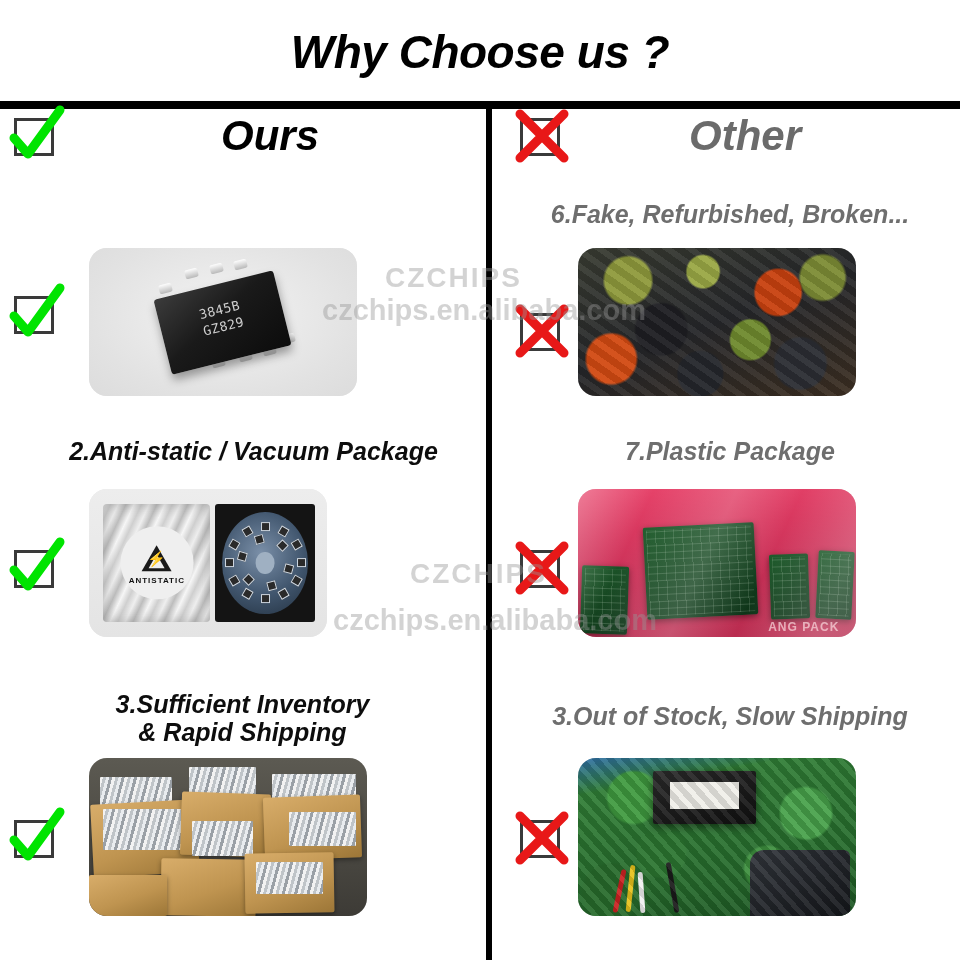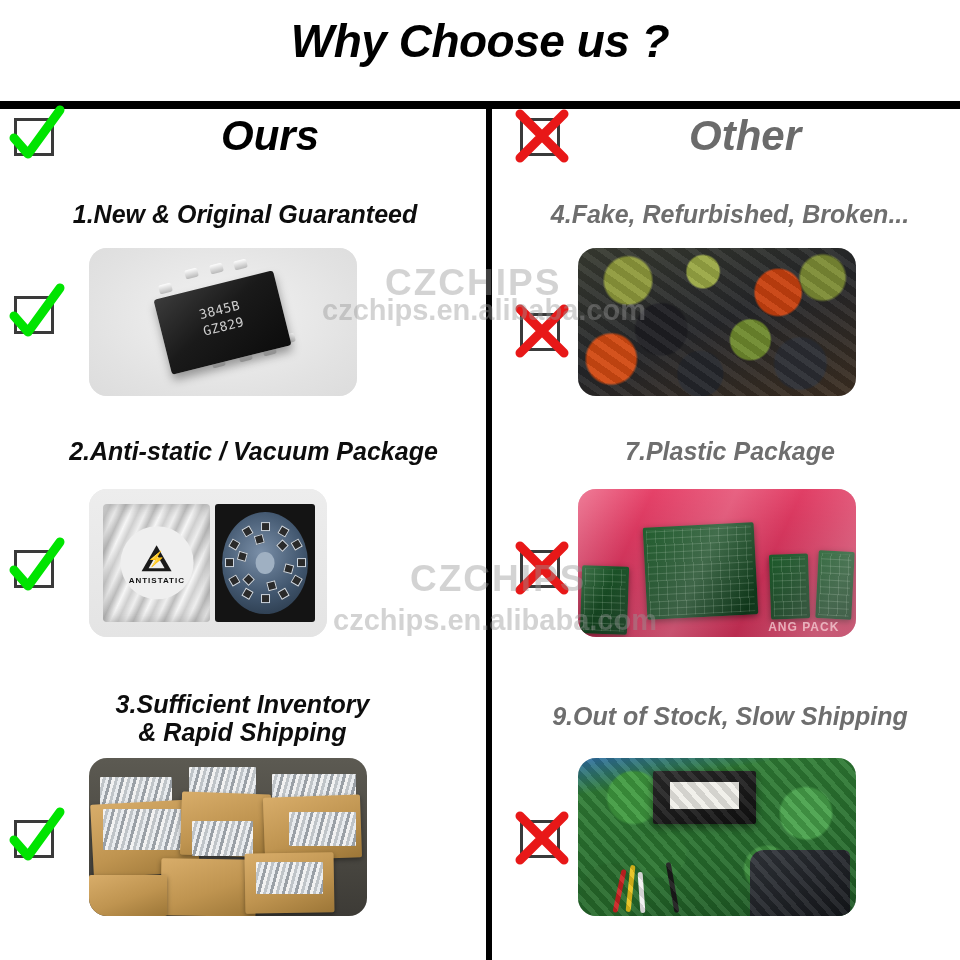--- a/index.html
+++ b/index.html
@@ -14,21 +14,21 @@
     position: relative;
     width: 960px;
     height: 960px;
     background: #ffffff;
     overflow: hidden;
   }
 
   
   .title {
     position: absolute;
-    top: 14px;
+    top: 25px;
     left: 0;
     width: 960px;
     text-align: center;
     font-size: 46px;
     font-weight: bold;
     font-style: italic;
     letter-spacing: -0.5px;
     color: #000000;
     font-family: "Liberation Sans", sans-serif;
   }
@@ -381,21 +381,21 @@
 
   
   .wm {
     position: absolute;
     color: rgba(150,150,150,.42);
     font-weight: bold;
     font-family: "Liberation Sans", sans-serif;
     white-space: nowrap;
     pointer-events: none;
   }
-  .wm.big   { font-size: 37px; letter-spacing: 2px; }
+  .wm.big   { font-size: 28px; letter-spacing: 2px; }
   .wm.small { font-size: 29px; letter-spacing: 0px; }
 </style>
 </head>
 <body>
 
 <div class="page">
 
   <div class="title">Why Choose us ?</div>
 
   <div class="hrule"></div>
@@ -410,22 +410,21 @@
       <path d="M10 34 L24 50 L56 6" fill="none" stroke="#00e400" stroke-width="9" stroke-linecap="round" stroke-linejoin="round"></path>
     </svg>
   </div>
   <div class="mark" style="left:514px; top:110px;">
     <div class="box"></div>
     <svg viewBox="0 0 64 64">
       <path d="M10 10 L54 54 M54 10 L10 54" fill="none" stroke="#e81818" stroke-width="9" stroke-linecap="round"></path>
     </svg>
   </div>
 
-  <div class="feat-text left" style="left:10px; top:200px; width:470px; font-size:25px;">1.New &amp; Original Guaranteed</div>
-  <div class="feat-text right" style="left:500px; top:200px; width:460px; font-size:25px;">4.Fake, Refurbished, Broken...</div>
+  <div class="feat-text right" style="left:500px; top:200px; width:460px; font-size:25px;">6.Fake, Refurbished, Broken...</div>
 
   <div class="mark" style="left:8px; top:288px;">
     <div class="box"></div>
     <svg viewBox="0 0 64 64">
       <path d="M10 34 L24 50 L56 6" fill="none" stroke="#00e400" stroke-width="9" stroke-linecap="round" stroke-linejoin="round"></path>
     </svg>
   </div>
   <div class="mark" style="left:514px; top:305px;">
     <div class="box"></div>
     <svg viewBox="0 0 64 64">
@@ -523,21 +522,21 @@
       <div class="bagsheen"></div>
       <div class="packword">ANG PACK</div>
     </div>
   </div>
 
   <div class="wm big" style="left:410px; top:558px;">CZCHIPS</div>
   <div class="wm small" style="left:333px; top:604px;">czchips.en.alibaba.com</div>
 
   <div class="feat-text left" style="left:20px; top:690px; width:445px; font-size:25px;">3.Sufficient Inventory
 &amp; Rapid Shipping</div>
-  <div class="feat-text right" style="left:500px; top:702px; width:460px; font-size:25px;">9.Out of Stock, Slow Shipping</div>
+  <div class="feat-text right" style="left:500px; top:702px; width:460px; font-size:25px;">3.Out of Stock, Slow Shipping</div>
 
   <div class="mark" style="left:8px; top:812px;">
     <div class="box"></div>
     <svg viewBox="0 0 64 64">
       <path d="M10 34 L24 50 L56 6" fill="none" stroke="#00e400" stroke-width="9" stroke-linecap="round" stroke-linejoin="round"></path>
     </svg>
   </div>
   <div class="mark" style="left:514px; top:812px;">
     <div class="box"></div>
     <svg viewBox="0 0 64 64">

